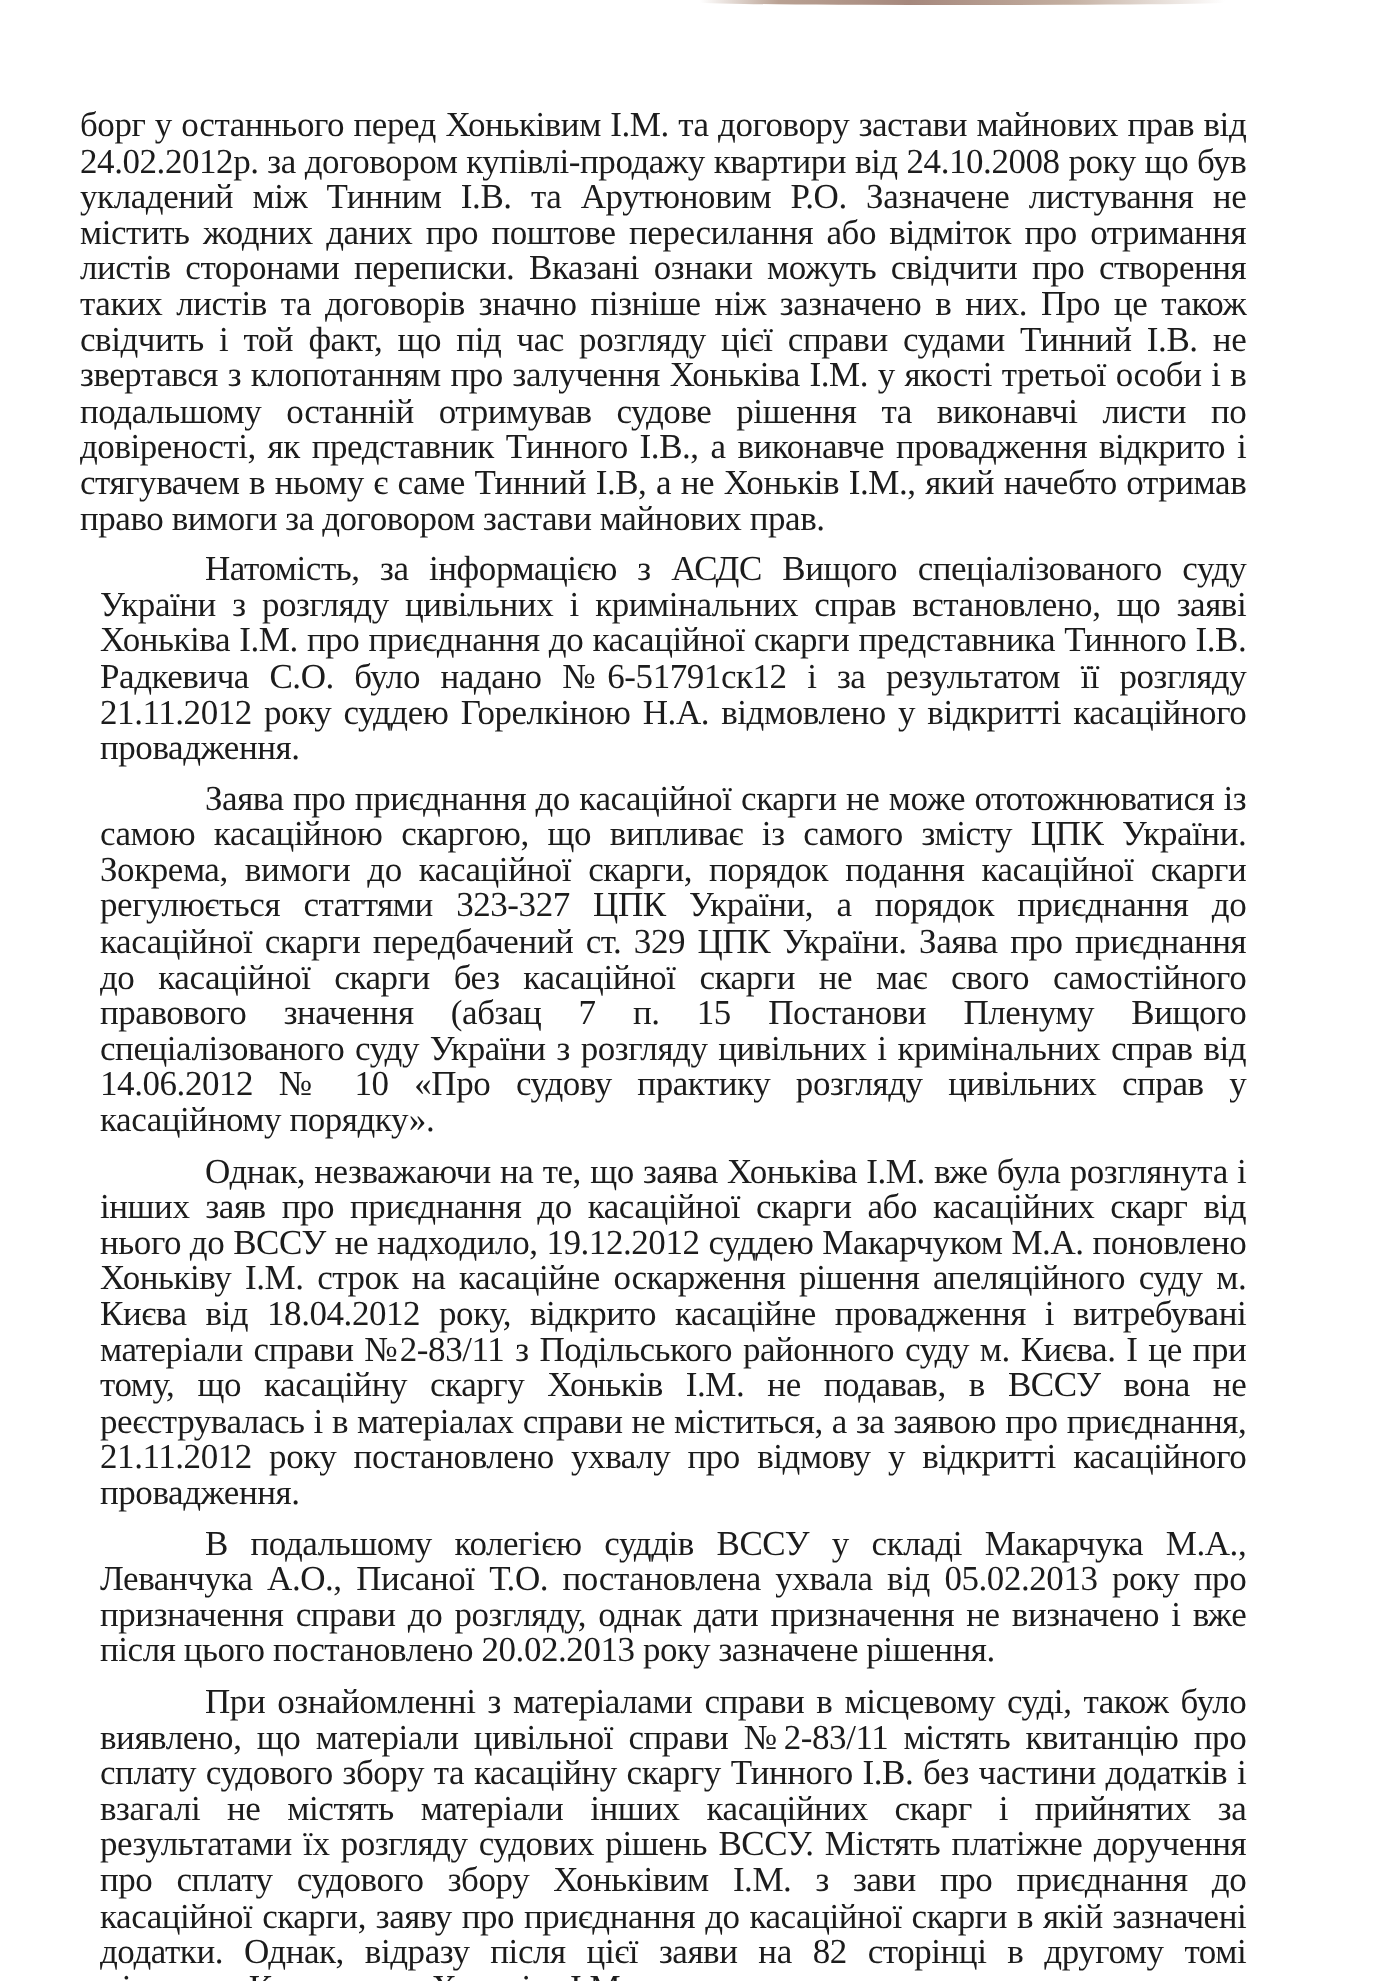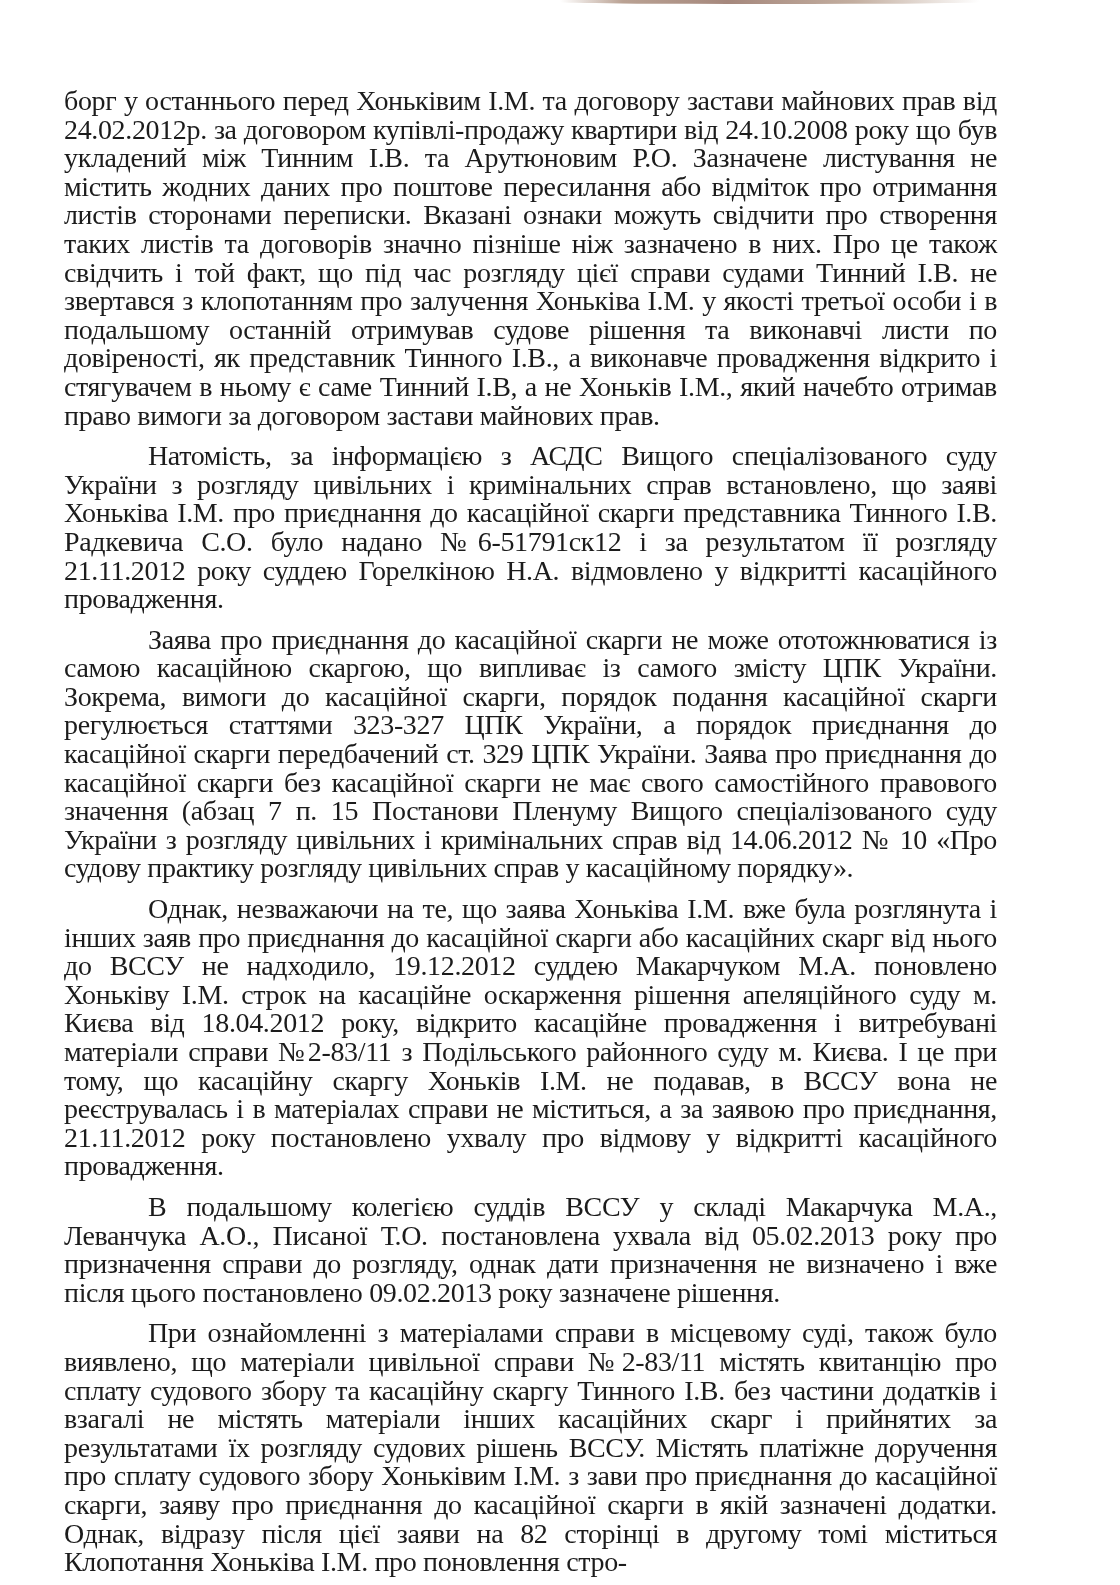--- a/index.html
+++ b/index.html
@@ -34,27 +34,28 @@
       color: #1c1c1c;
       text-align: justify;
       letter-spacing: -0.35px;
     }
     .page p {
       margin: 0 0 12px 0;
       hyphens: manual;
     }
     .page p.indent {
       text-indent: 84px;
+      margin-left: 16px;
     }
   </style>
 </head>
 <body>
 
 <div class="scan-edge"></div>
 
 <div class="page">
   <p>борг у останнього перед Хоньківим І.М. та договору застави майнових прав від 24.02.2012р. за договором купівлі-продажу квартири від 24.10.2008 року що був укладений між Тинним І.В. та Арутюновим Р.О. Зазначене листування не містить жодних даних про поштове пересилання або відміток про отримання листів сторонами переписки. Вказані ознаки можуть свідчити про створення таких листів та договорів значно пізніше ніж зазначено в них. Про це також свідчить і той факт, що під час розгляду цієї справи судами Тинний І.В. не звертався з клопотанням про залучення Хоньківа І.М. у якості третьої особи і в подальшому останній отримував судове рішення та виконавчі листи по довіреності, як представник Тинного І.В., а виконавче провадження відкрито і стягувачем в ньому є саме Тинний І.В, а не Хоньків І.М., який начебто отримав право вимоги за договором застави майнових прав.</p>
   <p class="indent">Натомість, за інформацією з АСДС Вищого спеціалізованого суду України з розгляду цивільних і кримінальних справ встановлено, що заяві Хоньківа І.М. про приєднання до касаційної скарги представника Тинного І.В. Радкевича С.О. було надано №6-51791ск12 і за результатом її розгляду 21.11.2012 року суддею Горелкіною Н.А. відмовлено у відкритті касаційного провадження.</p>
   <p class="indent">Заява про приєднання до касаційної скарги не може ототожнюватися із самою касаційною скаргою, що випливає із самого змісту ЦПК України. Зокрема, вимоги до касаційної скарги, порядок подання касаційної скарги регулюється статтями 323-327 ЦПК України, а порядок приєднання до касаційної скарги передбачений ст. 329 ЦПК України. Заява про приєднання до касаційної скарги без касаційної скарги не має свого самостійного правового значення (абзац 7 п. 15 Постанови Пленуму Вищого спеціалізованого суду України з розгляду цивільних і кримінальних справ від 14.06.2012 № 10 «Про судову практику розгляду цивільних справ у касаційному порядку».</p>
   <p class="indent">Однак, незважаючи на те, що заява Хоньківа І.М. вже була розглянута і інших заяв про приєднання до касаційної скарги або касаційних скарг від нього до ВССУ не надходило, 19.12.2012 суддею Макарчуком М.А. поновлено Хоньківу І.М. строк на касаційне оскарження рішення апеляційного суду м. Києва від 18.04.2012 року, відкрито касаційне провадження і витребувані матеріали справи №2-83/11 з Подільського районного суду м. Києва. І це при тому, що касаційну скаргу Хоньків І.М. не подавав, в ВССУ вона не реєструвалась і в матеріалах справи не міститься, а за заявою про приєднання, 21.11.2012 року постановлено ухвалу про відмову у відкритті касаційного провадження.</p>
-  <p class="indent">В подальшому колегією суддів ВССУ у складі Макарчука М.А., Леванчука А.О., Писаної Т.О. постановлена ухвала від 05.02.2013 року про призначення справи до розгляду, однак дати призначення не визначено і вже після цього постановлено 09.02.2013 року зазначене рішення.</p>
+  <p class="indent">В подальшому колегією суддів ВССУ у складі Макарчука М.А., Леванчука А.О., Писаної Т.О. постановлена ухвала від 05.02.2013 року про призначення справи до розгляду, однак дати призначення не визначено і вже після цього постановлено 20.02.2013 року зазначене рішення.</p>
   <p class="indent">При ознайомленні з матеріалами справи в місцевому суді, також було виявлено, що матеріали цивільної справи №2-83/11 містять квитанцію про сплату судового збору та касаційну скаргу Тинного І.В. без частини додатків і взагалі не містять матеріали інших касаційних скарг і прийнятих за результатами їх розгляду судових рішень ВССУ. Містять платіжне доручення про сплату судового збору Хоньківим І.М. з зави про приєднання до касаційної скарги, заяву про приєднання до касаційної скарги в якій зазначені додатки. Однак, відразу після цієї заяви на 82 сторінці в другому томі міститься Клопотання Хоньківа І.М. про поновлення стро-</p>
 </div>
 
 </body></html>

